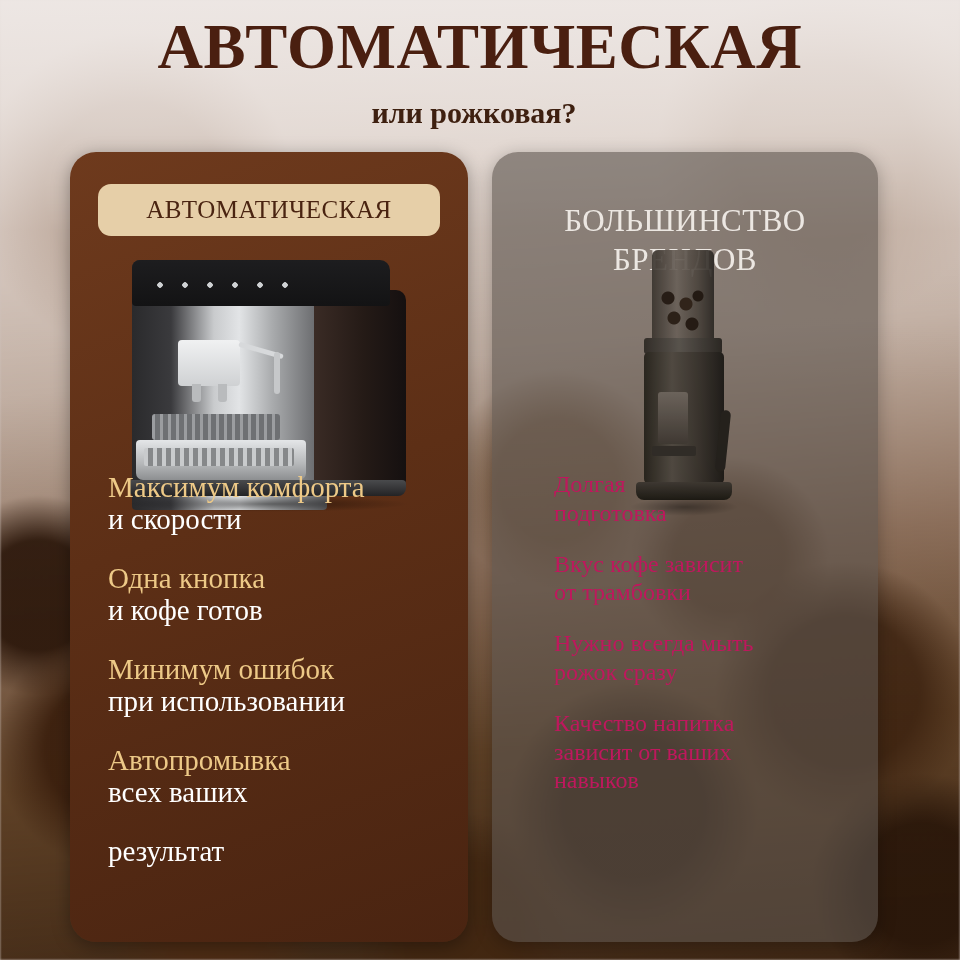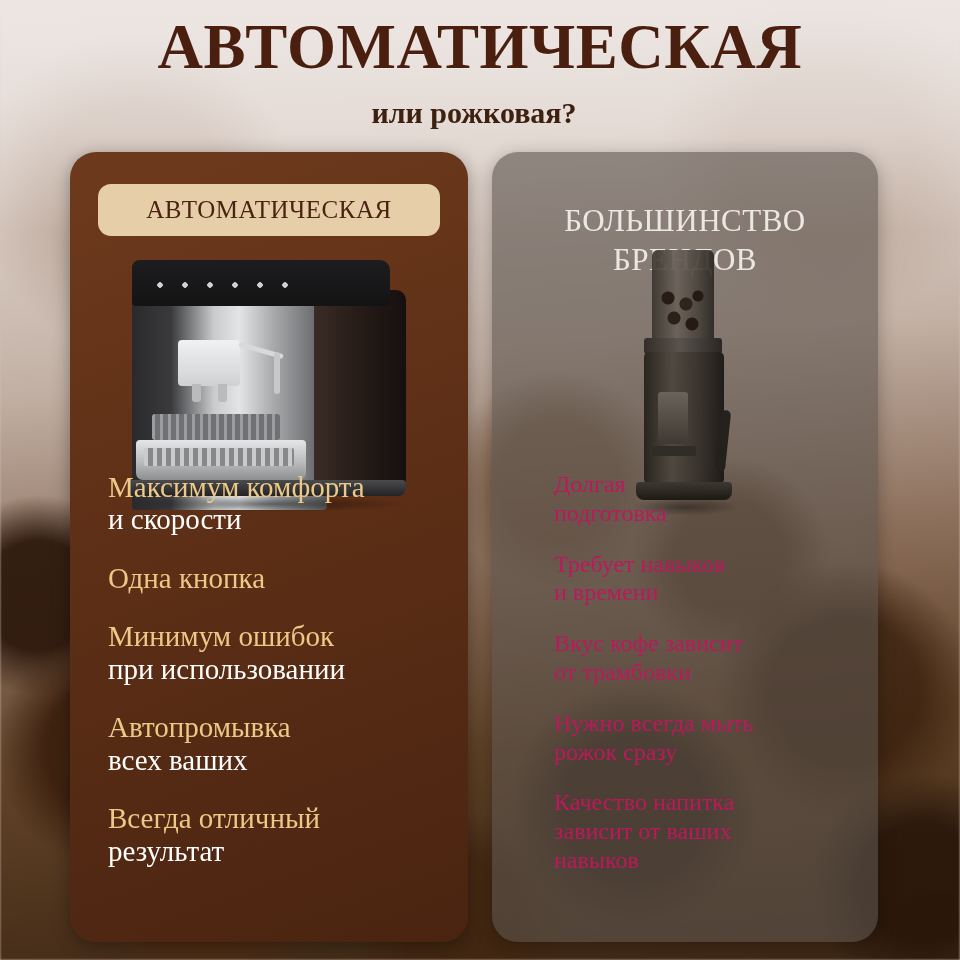--- a/index.html
+++ b/index.html
@@ -376,31 +376,31 @@
       <div class="m-shadow"></div>
     </div>
 
     <div class="list-left">
       <div class="item-left">
         <div class="l1">Максимум комфорта</div>
         <div class="l2">и скорости</div>
       </div>
       <div class="item-left">
         <div class="l1">Одна кнопка</div>
+        <div class="l2">и кофе готов</div>
       </div>
       <div class="item-left">
         <div class="l1">Минимум ошибок</div>
         <div class="l2">при использовании</div>
       </div>
       <div class="item-left">
         <div class="l1">Автопромывка</div>
         <div class="l2">всех ваших</div>
       </div>
       <div class="item-left">
-        <div class="l1">Всегда отличный</div>
         <div class="l2">результат</div>
       </div>
     </div>
   </div>
 
   <div class="panel panel-right">
     <div class="right-header">
       <div>БОЛЬШИНСТВО</div>
       <div>БРЕНДОВ</div>
     </div>
@@ -416,24 +416,20 @@
       <div class="g-base"></div>
       <div class="g-shadow"></div>
     </div>
 
     <div class="list-right">
       <div class="item-right">
         <div class="r">Долгая</div>
         <div class="r">подготовка</div>
       </div>
       <div class="item-right">
-        <div class="r">Требует навыков</div>
-        <div class="r">и времени</div>
-      </div>
-      <div class="item-right">
         <div class="r">Вкус кофе зависит</div>
         <div class="r">от трамбовки</div>
       </div>
       <div class="item-right">
         <div class="r">Нужно всегда мыть</div>
         <div class="r">рожок сразу</div>
       </div>
       <div class="item-right">
         <div class="r">Качество напитка</div>
         <div class="r">зависит от ваших</div>

